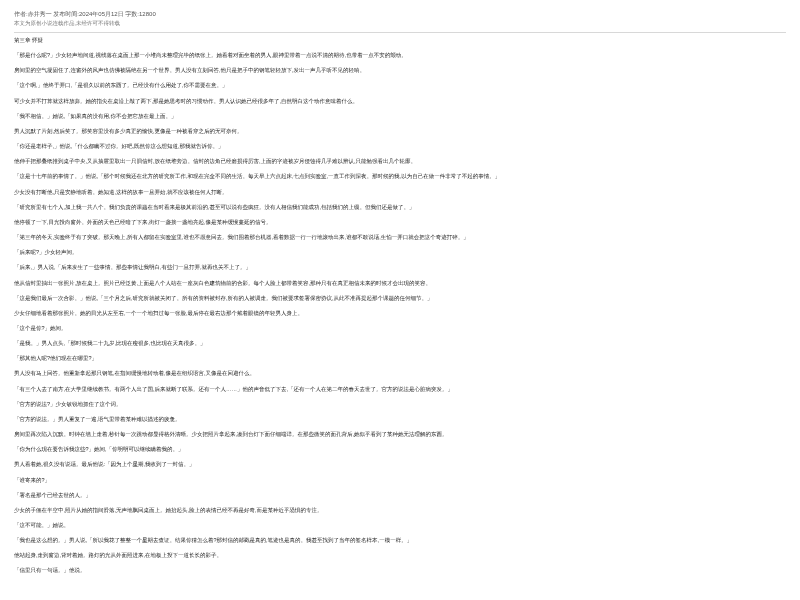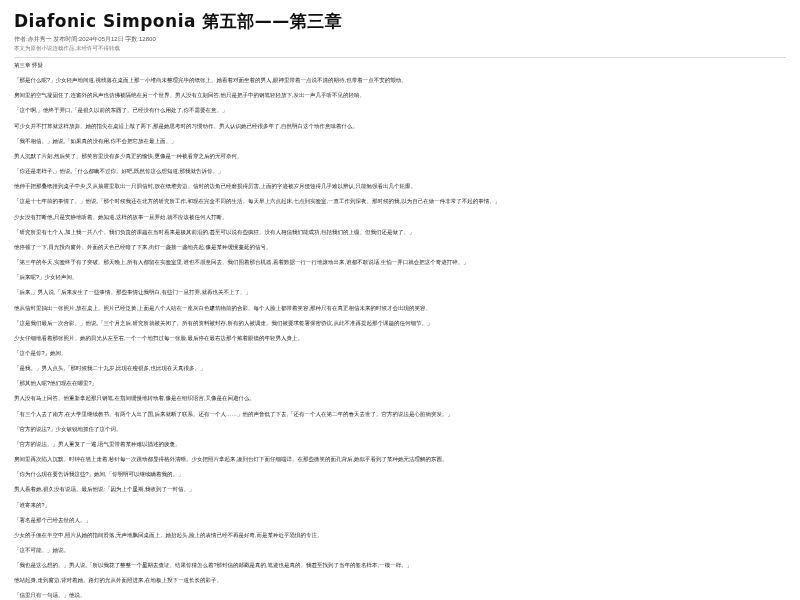--- a/index.html
+++ b/index.html
@@ -60,21 +60,20 @@
     word-break: break-all;
     white-space: pre-wrap;
     overflow: hidden;
     height: 545px;
   }
 </style>
 </head>
 <body>
 
 <div class="page">
-  <h1 class="title">Diafonic Simponia 第五部——第三章</h1>
   <div class="byline">作者:赤井秀一  发布时间:2024年05月12日  字数:12800</div>
   <div class="byline2">本文为原创小说连载作品,未经许可不得转载</div>
   <div class="rule"></div>
   <div class="body-text">第三章 怀疑
 
 「那是什么呢?」少女轻声地问道,视线落在桌面上那一小堆尚未整理完毕的纸张上。她看着对面坐着的男人,眼神里带着一点说不清的期待,也带着一点不安的颤动。
 
 房间里的空气凝固住了,连窗外的风声也仿佛被隔绝在另一个世界。男人没有立刻回答,他只是把手中的钢笔轻轻放下,发出一声几乎听不见的轻响。
 
 「这个啊,」他终于开口,「是很久以前的东西了。已经没有什么用处了,你不需要在意。」

